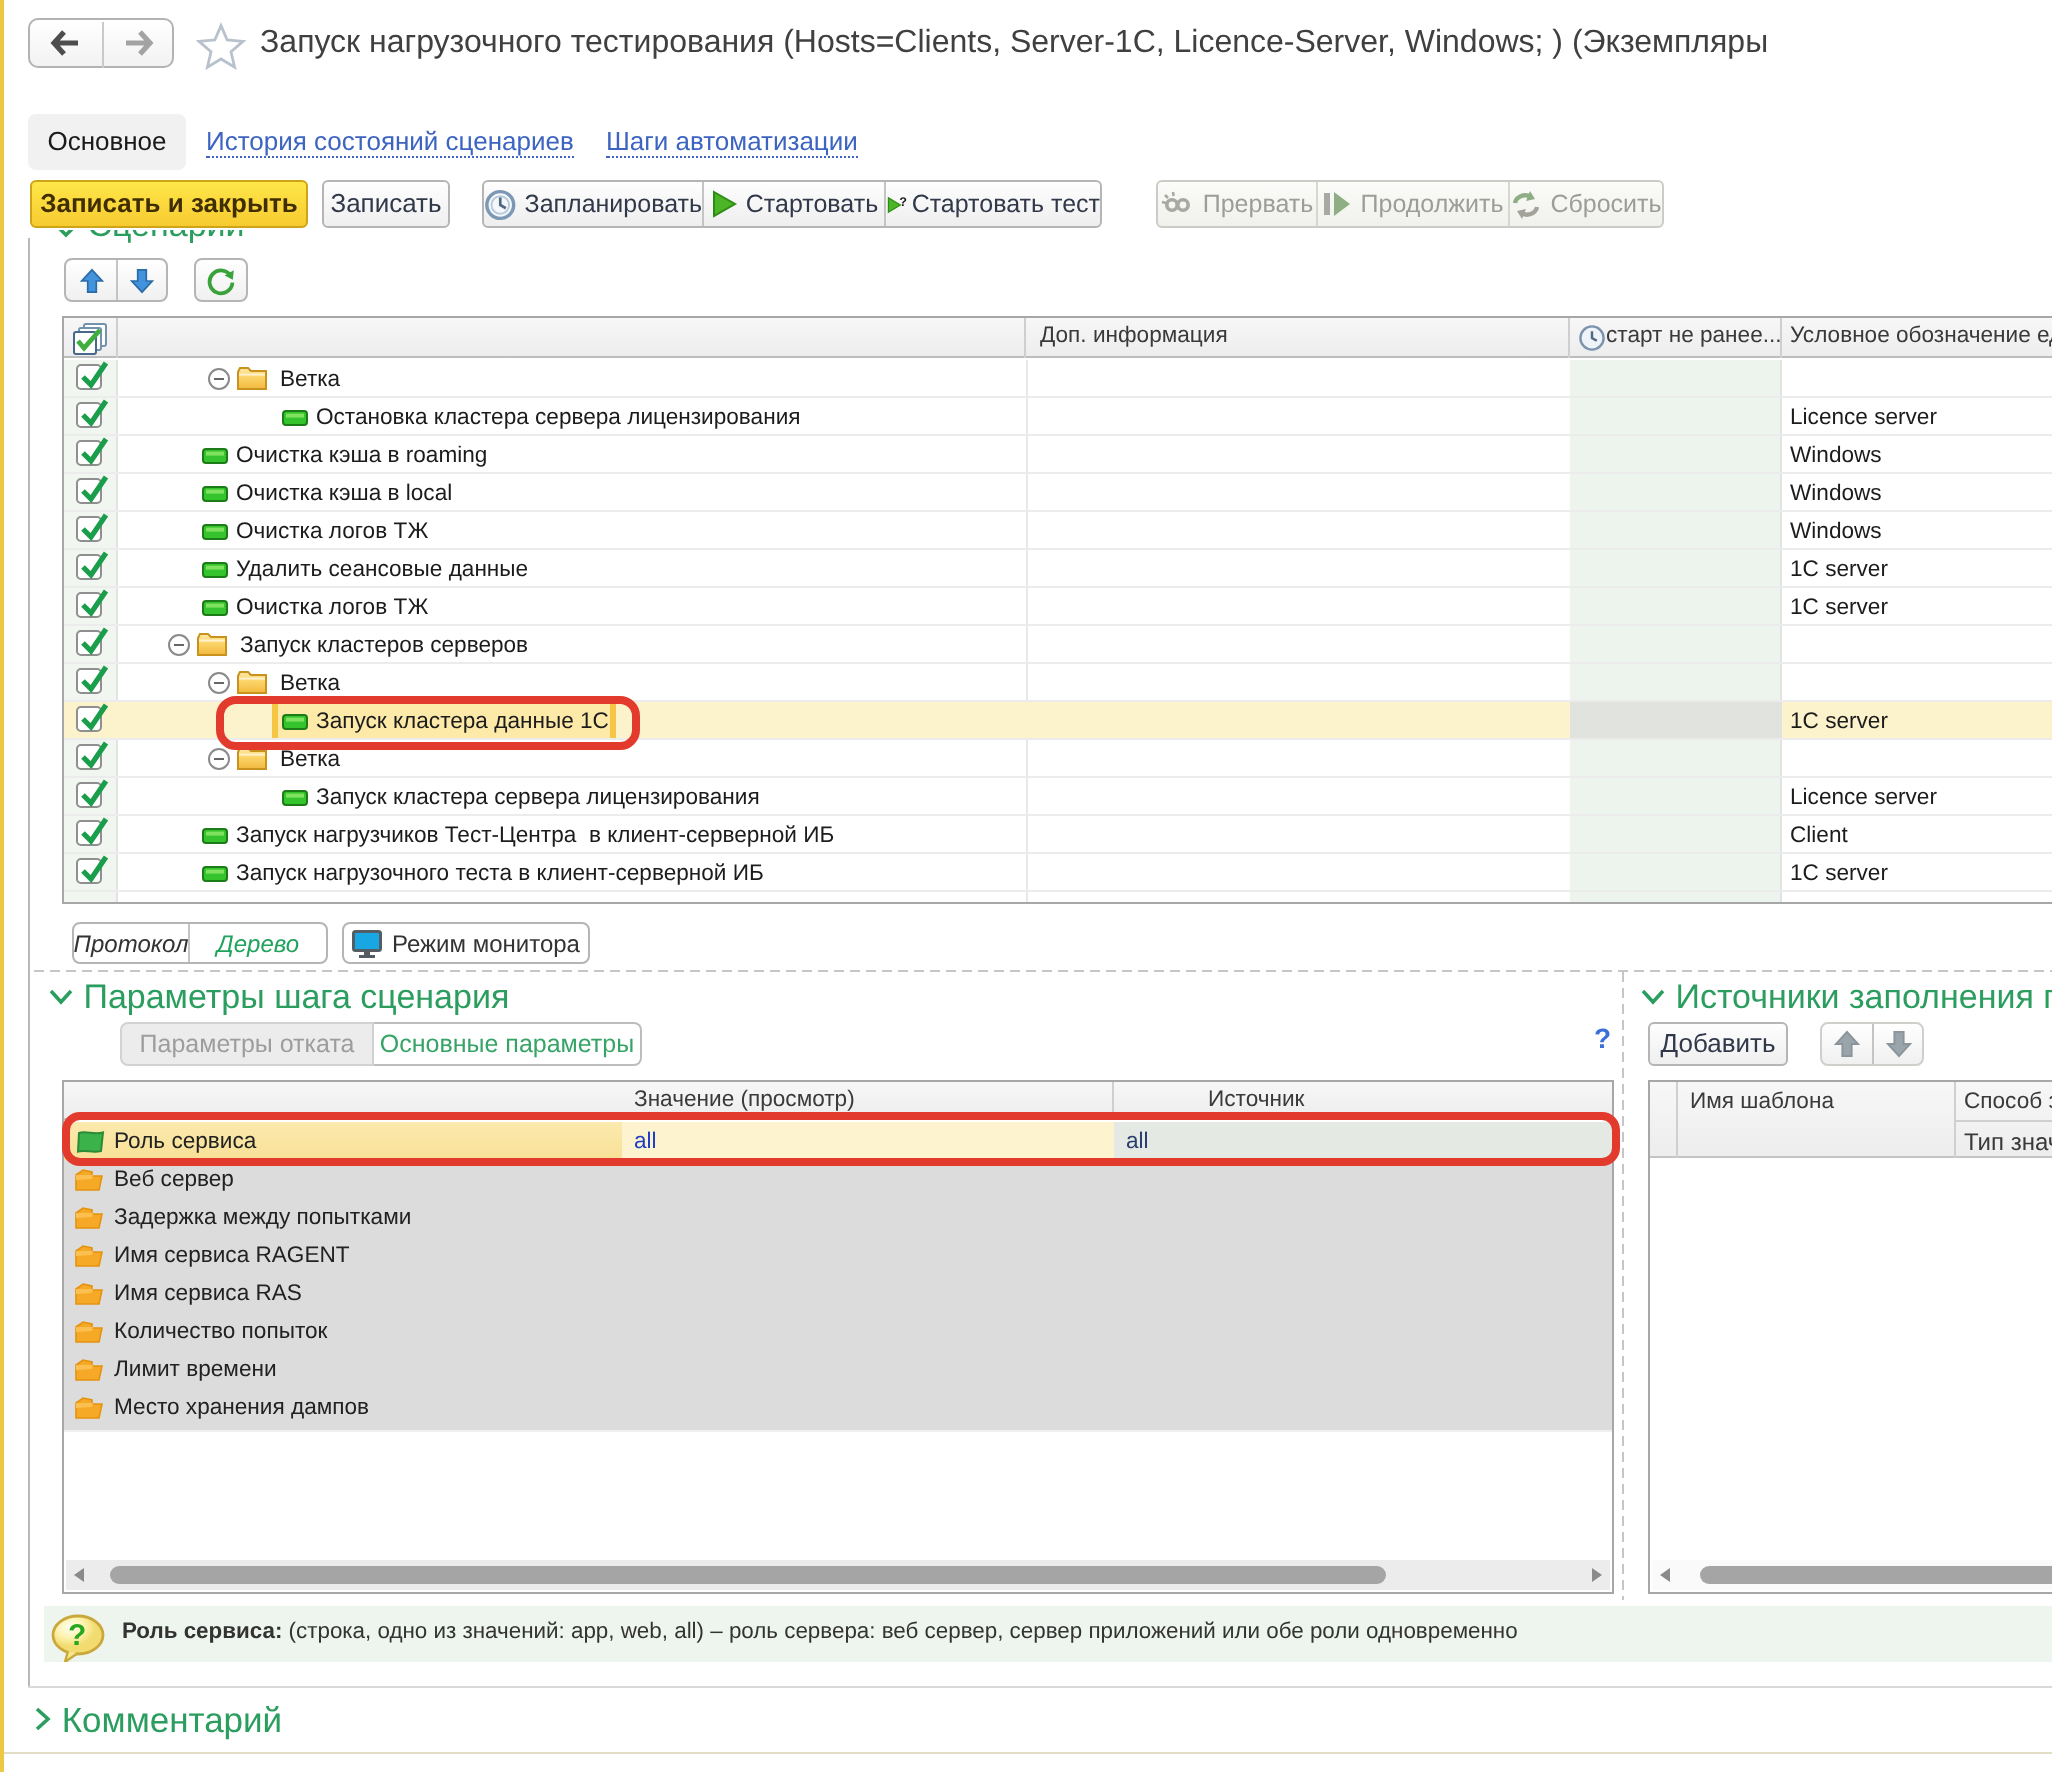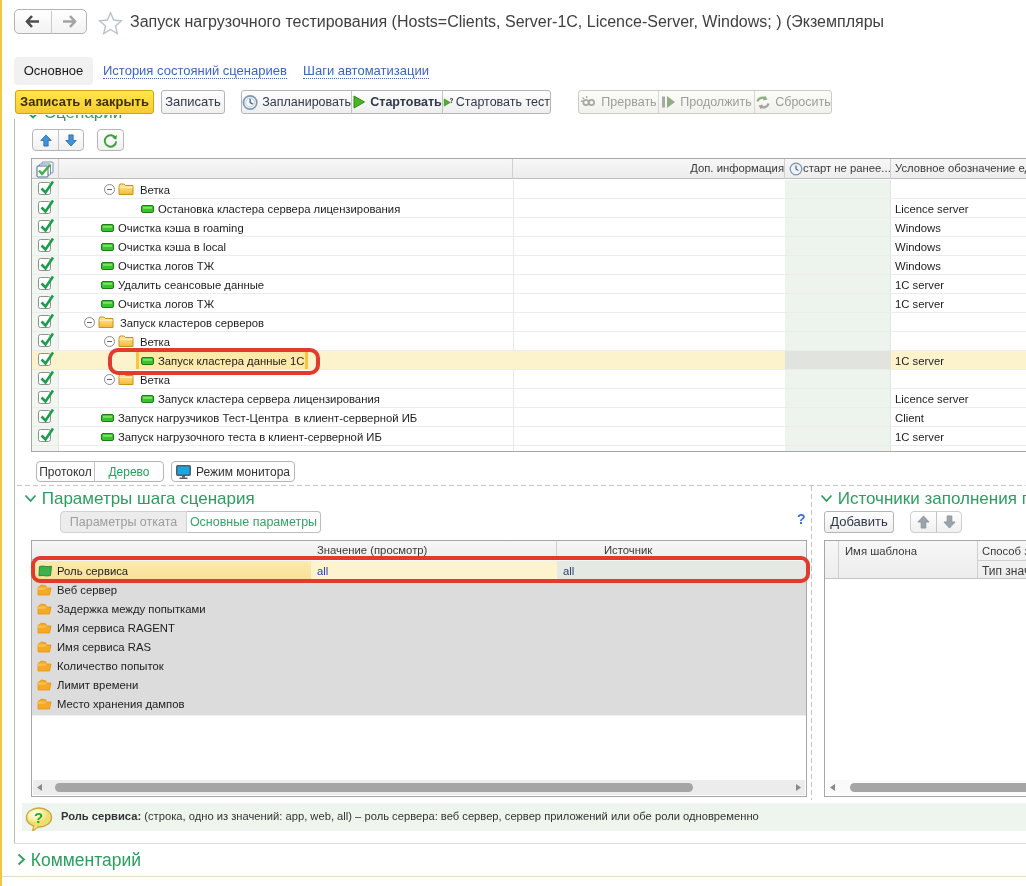--- a/index.html
+++ b/index.html
@@ -31,21 +31,21 @@
 
 
 .sbtn { position:absolute; top:129px; height:22px; border:1px solid #b5b5b5; border-radius:4px; background:linear-gradient(#fff,#f0f0f0); display:flex; }
 .sbtn .c { width:25px; height:20px; display:flex; align-items:center; justify-content:center; }
 .sbtn .c+ .c { border-left:1px solid #c4c4c4; }
 
 .sec { position:absolute; font-size:17px; color:#2b9e5f; white-space:nowrap; }
 
 
 #tt { position:absolute; left:31px; top:158px; width:995px; height:294px; border:1px solid #a7a7a7; border-right:none; background:#fff; }
-#tt .hdr { position:absolute; left:0; top:0; width:995px; height:20px; background:linear-gradient(#f7f7f7,#ededed); border-bottom:1px solid #bdbdbd;text-align:right; }
+#tt .hdr { position:absolute; left:0; top:0; width:995px; height:20px; background:linear-gradient(#f7f7f7,#ededed); border-bottom:1px solid #bdbdbd; }
 #tt .hc { position:absolute; top:0; height:20px; font-size:11.3px; color:#3a3a3a; line-height:19px; border-right:1px solid #cfcfcf; overflow:hidden; white-space:nowrap; }
 .colcb { position:absolute; left:0; width:27px; top:21px; bottom:0; background:#f1f6f1; border-right:1px solid #e3e3e3; }
 .colstart { position:absolute; left:753px; width:106px; top:21px; bottom:0; background:#edf4ed; border-right:1px solid #e3e3e3; }
 .trow { position:absolute; left:0; width:995px; height:19px; border-bottom:1px solid #ececec; }
 .trow.sel { background:#fcf2cb; }
 .trow.sel .startcell { position:absolute; left:753px; width:106px; top:0; height:18px; background:#e0e3de; }
 .tname { position:absolute; top:4px; font-size:11.3px; color:#1c1c1c; white-space:nowrap; }
 .tcond { position:absolute; left:863px; top:4px; font-size:11.3px; color:#1c1c1c; white-space:nowrap; }
 .cb { position:absolute; left:6px; top:2px; width:13px; height:13px; border:1.5px solid #8f8f8f; border-radius:2.5px; background:#fff; }
 .exp { position:absolute; top:4px; width:11px; height:11px; border:1px solid #8a8a8a; border-radius:50%; background:#fff; }
@@ -120,21 +120,21 @@
   <div class="btn" style="left:161px;width:64px;"><span class="lab">Записать</span></div>
   <div class="seg" style="left:241px;width:310px;">
     <div class="sg" style="width:110px;">
       <svg width="17" height="17" viewBox="0 0 17 17" style="margin-right:4px">
           <circle cx="8.5" cy="8.5" r="7" fill="#f4f8fc" stroke="#7d98b5" stroke-width="1.8"></circle>
           <circle cx="8.5" cy="8.5" r="4.6" fill="none" stroke="#b9cad9" stroke-width="1"></circle>
           <path d="M8.5 4.6 V8.5 L11.4 10.2" stroke="#51677f" stroke-width="1.4" fill="none"></path>
         </svg>
       Запланировать
     </div>
-    <div class="sg" style="width:91px;font-weight:bold;">
+    <div class="sg" style="width:91px;">
       <svg width="14" height="14" viewBox="0 0 14 14" style="margin-right:4px">
           <path d="M2 1 L12.5 7 L2 13 Z" fill="#4cb527" stroke="#2e8c12" stroke-width="1"></path>
         </svg>
       Стартовать
     </div>
     <div class="sg" style="width:107px;">
       <svg width="18" height="15" viewBox="0 0 18 15" style="margin-right:2px">
           <path d="M2 1.5 L12 7.5 L2 13.5 Z" fill="#4cb527" stroke="#2e8c12" stroke-width="1"></path>
           <text x="11" y="8.5" font-size="10.5" font-weight="bold" fill="#1a1a1a">?</text>
         </svg>
@@ -396,21 +396,21 @@
           <svg class="abs" style="left:69px;top:6px" width="13" height="8" viewBox="0 0 13 8">
             <rect x="0.5" y="0.5" width="12" height="7" rx="1.5" fill="#35c42e" stroke="#1d7c18"></rect>
             <rect x="2" y="1.8" width="9" height="2" fill="#7ee25f"></rect>
           </svg>
           <div class="tname" style="left:86px">Запуск нагрузочного теста в клиент-серверной ИБ</div>
           <div class="tcond">1C server</div>
         </div>
       </div>
   </div>
 
-  <div class="seg2" style="left:36px;">
+  <div class="seg2" style="left:36px;font-style:italic;">
     <div class="sg" style="width:57px;">Протокол</div>
     <div class="sg" style="width:69px;color:#21a25d;">Дерево</div>
   </div>
   <div class="seg2" style="left:171px;">
     <div class="sg" style="width:122px;">
       <svg width="15" height="14" viewBox="0 0 15 14" style="margin-right:5px">
           <rect x="0.75" y="0.75" width="13.5" height="9.5" rx="1" fill="#18a7e2" stroke="#535d63" stroke-width="1.5"></rect>
           <rect x="6" y="10.5" width="3" height="2" fill="#535d63"></rect>
           <rect x="3.5" y="12.5" width="8" height="1.5" fill="#535d63"></rect>
         </svg>

